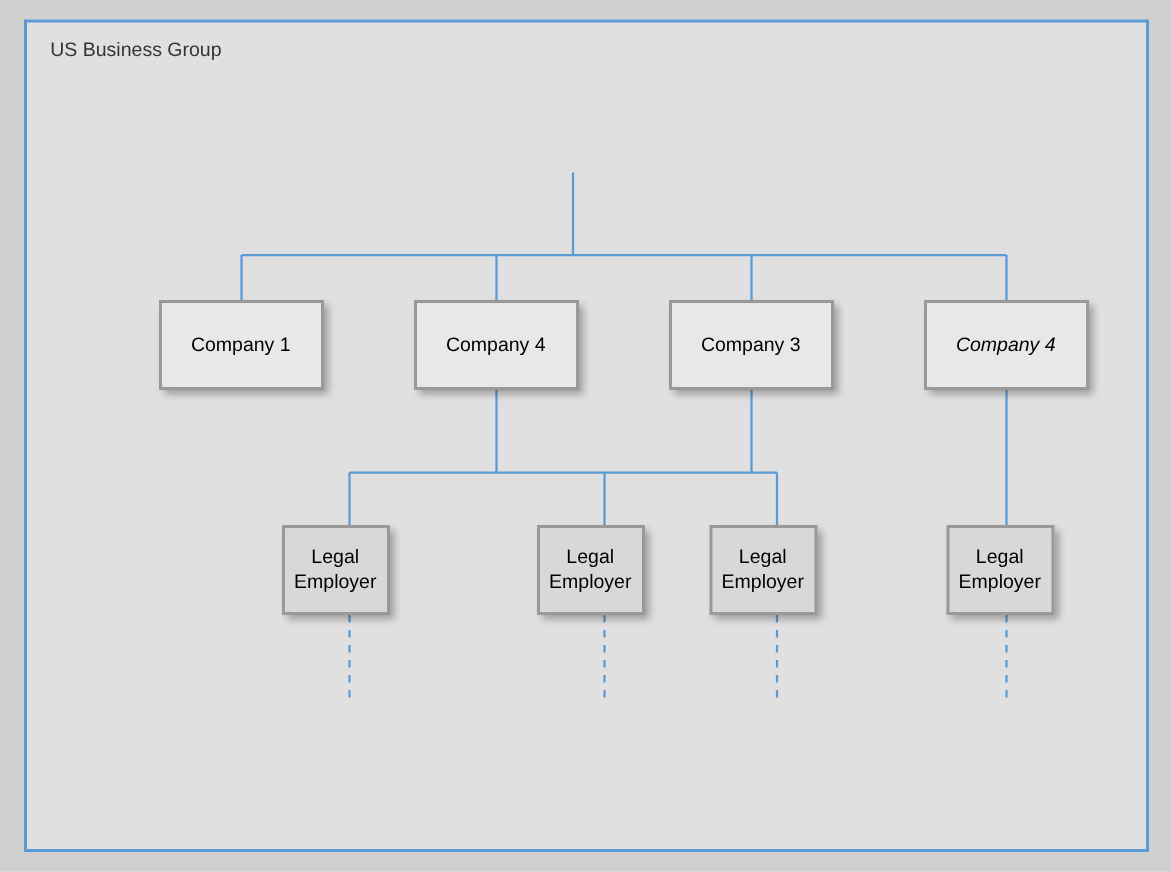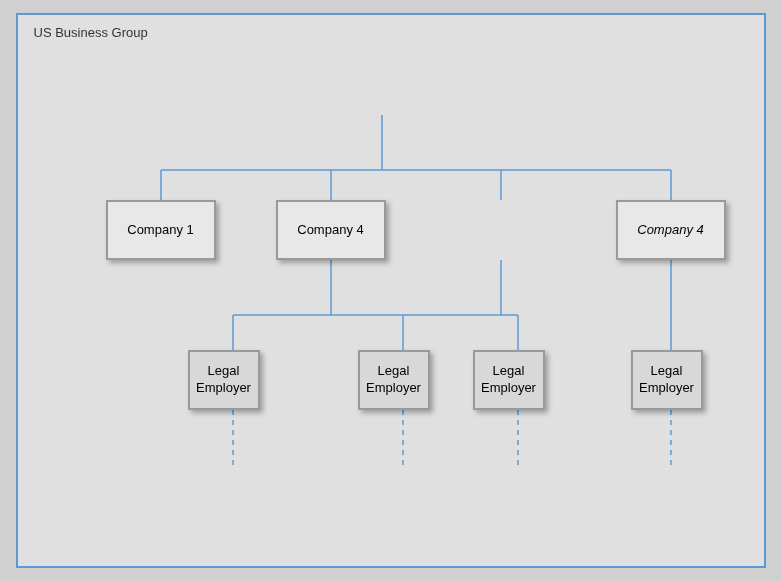--- a/index.html
+++ b/index.html
@@ -116,20 +116,23 @@
     <line x1="653" y1="395" x2="653" y2="455" stroke="#5b9bd5" stroke-width="1.5" stroke-dasharray="5,5"></line>
   </svg>
 
 
   <div class="node node-company c1">
     <span>Company 1</span>
   </div>
   <div class="node node-company c2">
     <span>Company 4</span>
   </div>
+  <div class="node node-company c3">
+    <span>Company 3</span>
+  </div>
   <div class="node node-company c4">
     <span>Company 4</span>
   </div>
 
   <div class="node node-employer e1">
     <div>
       <div>Legal</div>
       <div>Employer</div>
     </div>
   </div>

